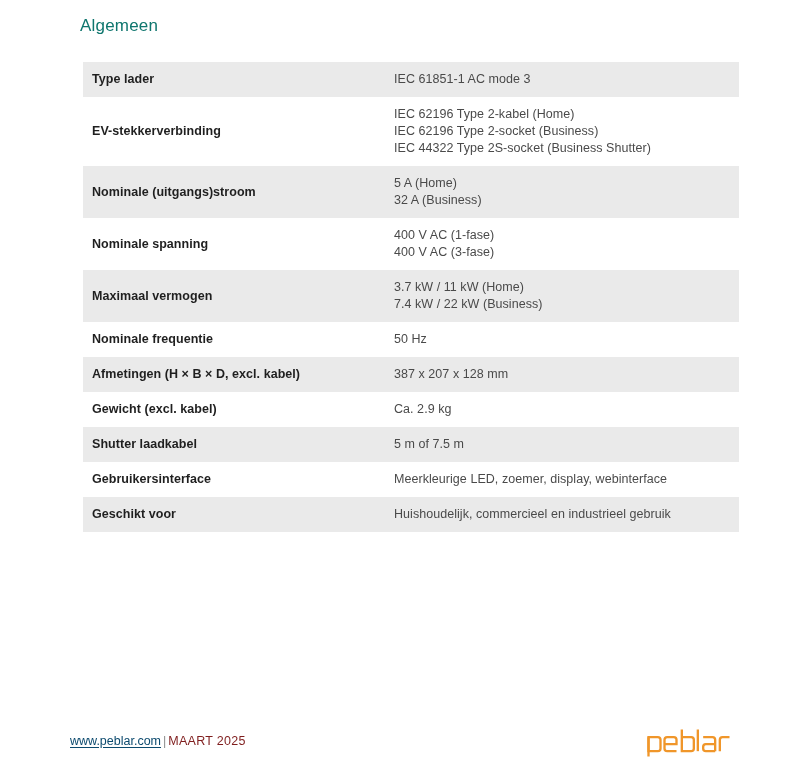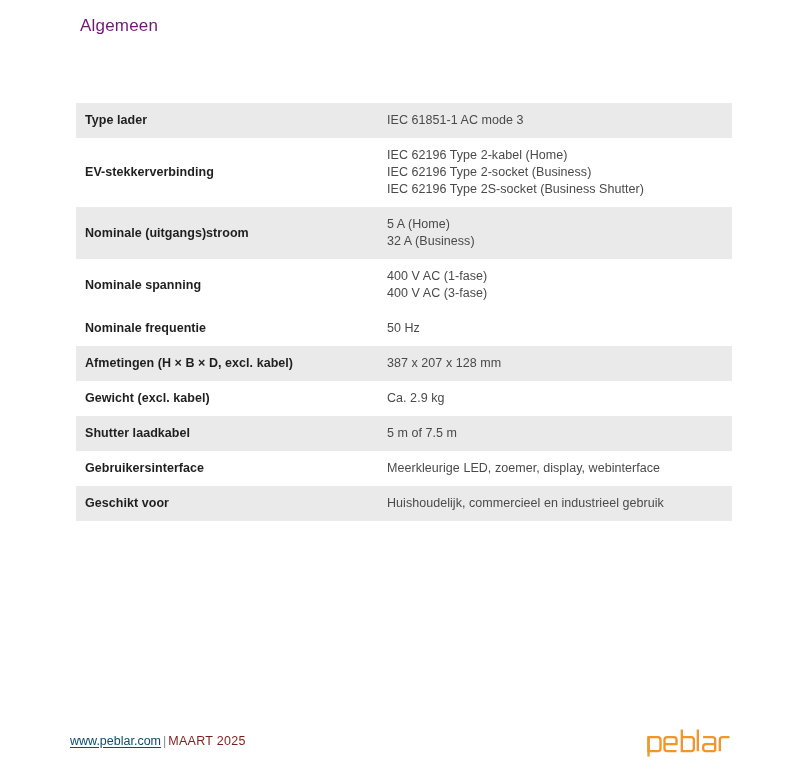--- a/index.html
+++ b/index.html
@@ -24,35 +24,34 @@
   }
 
   
   .section-title {
     position: absolute;
     left: 80px;
     top: 15px;
     font-size: 17px;
     font-weight: 400;
     letter-spacing: 0.2px;
-    color: #701a75;
+    color: #0f766e;
     line-height: 22px;
     white-space: nowrap;
     text-align: right;
   }
 
   
   .spec-table {
     position: absolute;
-    left: 76px;
+    left: 83px;
     top: 62px;
     width: 656px;
     border-collapse: collapse;
     table-layout: fixed;
-    margin-top: 41px;
   }
   .spec-table tr {
     background: #ffffff;
   }
   .spec-table tr.shaded {
     background: #eaeaea;
   }
   .spec-table td {
     padding: 0;
     vertical-align: middle;
@@ -155,21 +154,21 @@
           </td>
         </tr>
         <tr class="h-triple">
           <td class="label-cell">
             <div class="cell-inner">EV-stekkerverbinding</div>
           </td>
           <td class="value-cell">
             <div class="cell-inner">
               <span class="value-line">IEC 62196 Type 2-kabel (Home)</span>
               <span class="value-line">IEC 62196 Type 2-socket (Business)</span>
-              <span class="value-line">IEC 62196 Type 2S-socket (Business Shutter)</span>
+              <span class="value-line">IEC 44322 Type 2S-socket (Business Shutter)</span>
             </div>
           </td>
         </tr>
         <tr class="shaded h-double">
           <td class="label-cell">
             <div class="cell-inner">Nominale (uitgangs)stroom</div>
           </td>
           <td class="value-cell">
             <div class="cell-inner">
               <span class="value-line">5 A (Home)</span>
@@ -178,20 +177,31 @@
           </td>
         </tr>
         <tr class="h-double">
           <td class="label-cell">
             <div class="cell-inner">Nominale spanning</div>
           </td>
           <td class="value-cell">
             <div class="cell-inner">
               <span class="value-line">400 V AC (1-fase)</span>
               <span class="value-line">400 V AC (3-fase)</span>
+            </div>
+          </td>
+        </tr>
+        <tr class="shaded h-double">
+          <td class="label-cell">
+            <div class="cell-inner">Maximaal vermogen</div>
+          </td>
+          <td class="value-cell">
+            <div class="cell-inner">
+              <span class="value-line">3.7 kW / 11 kW (Home)</span>
+              <span class="value-line">7.4 kW / 22 kW (Business)</span>
             </div>
           </td>
         </tr>
         <tr class="h-single">
           <td class="label-cell">
             <div class="cell-inner">Nominale frequentie</div>
           </td>
           <td class="value-cell">
             <div class="cell-inner">
               <span class="value-line">50 Hz</span>

